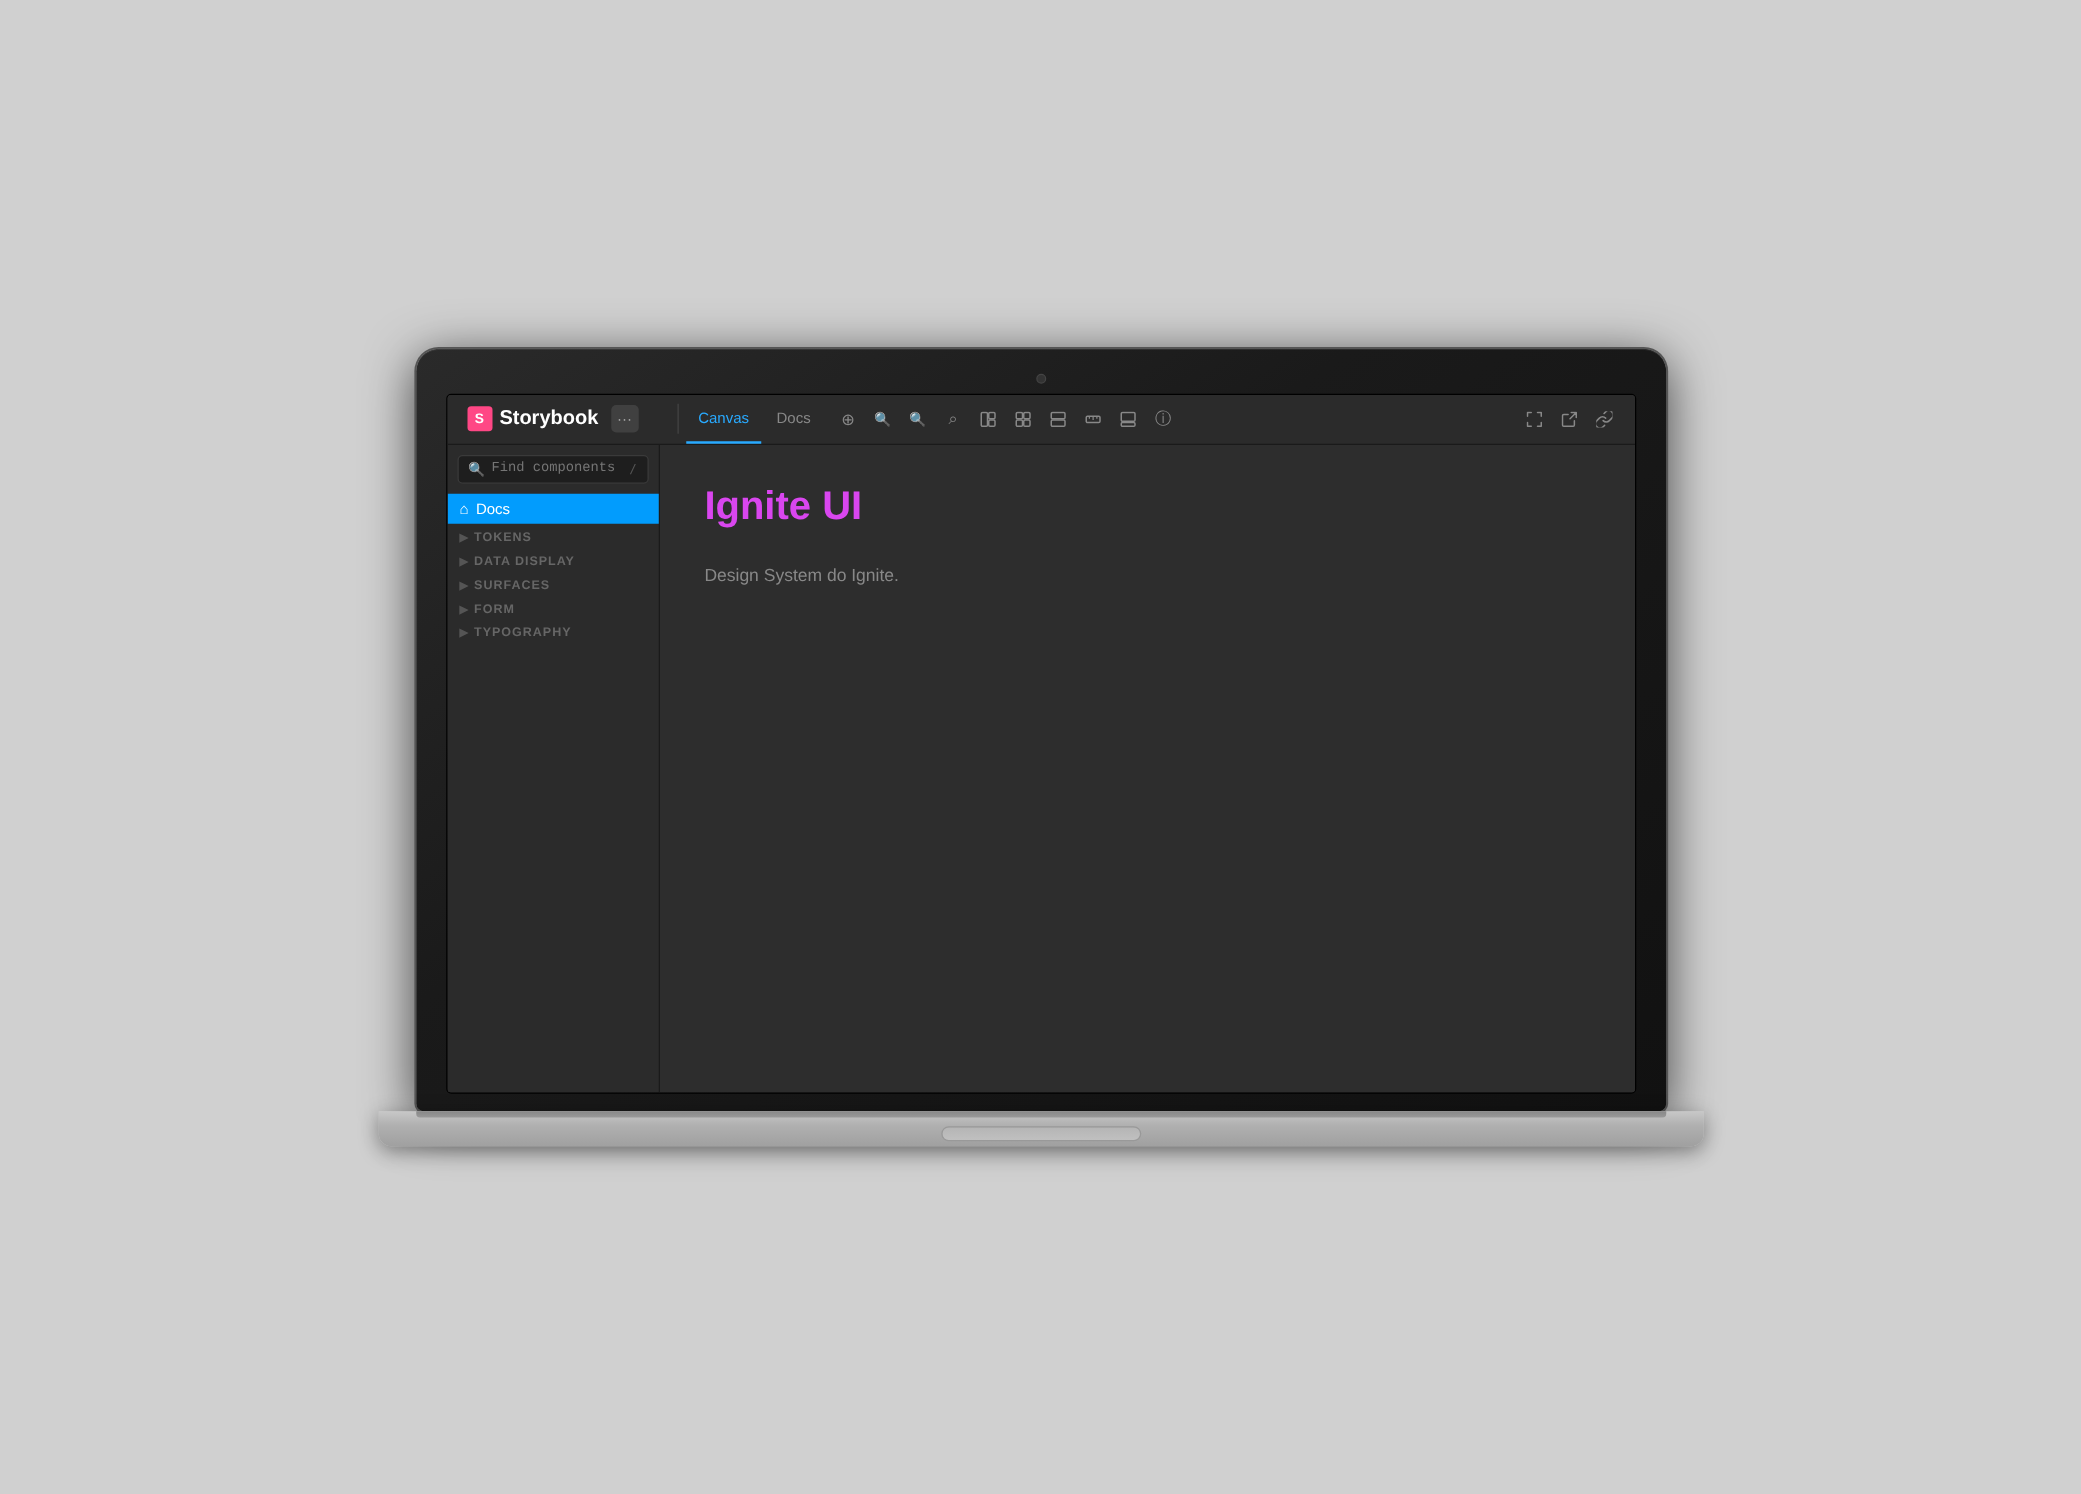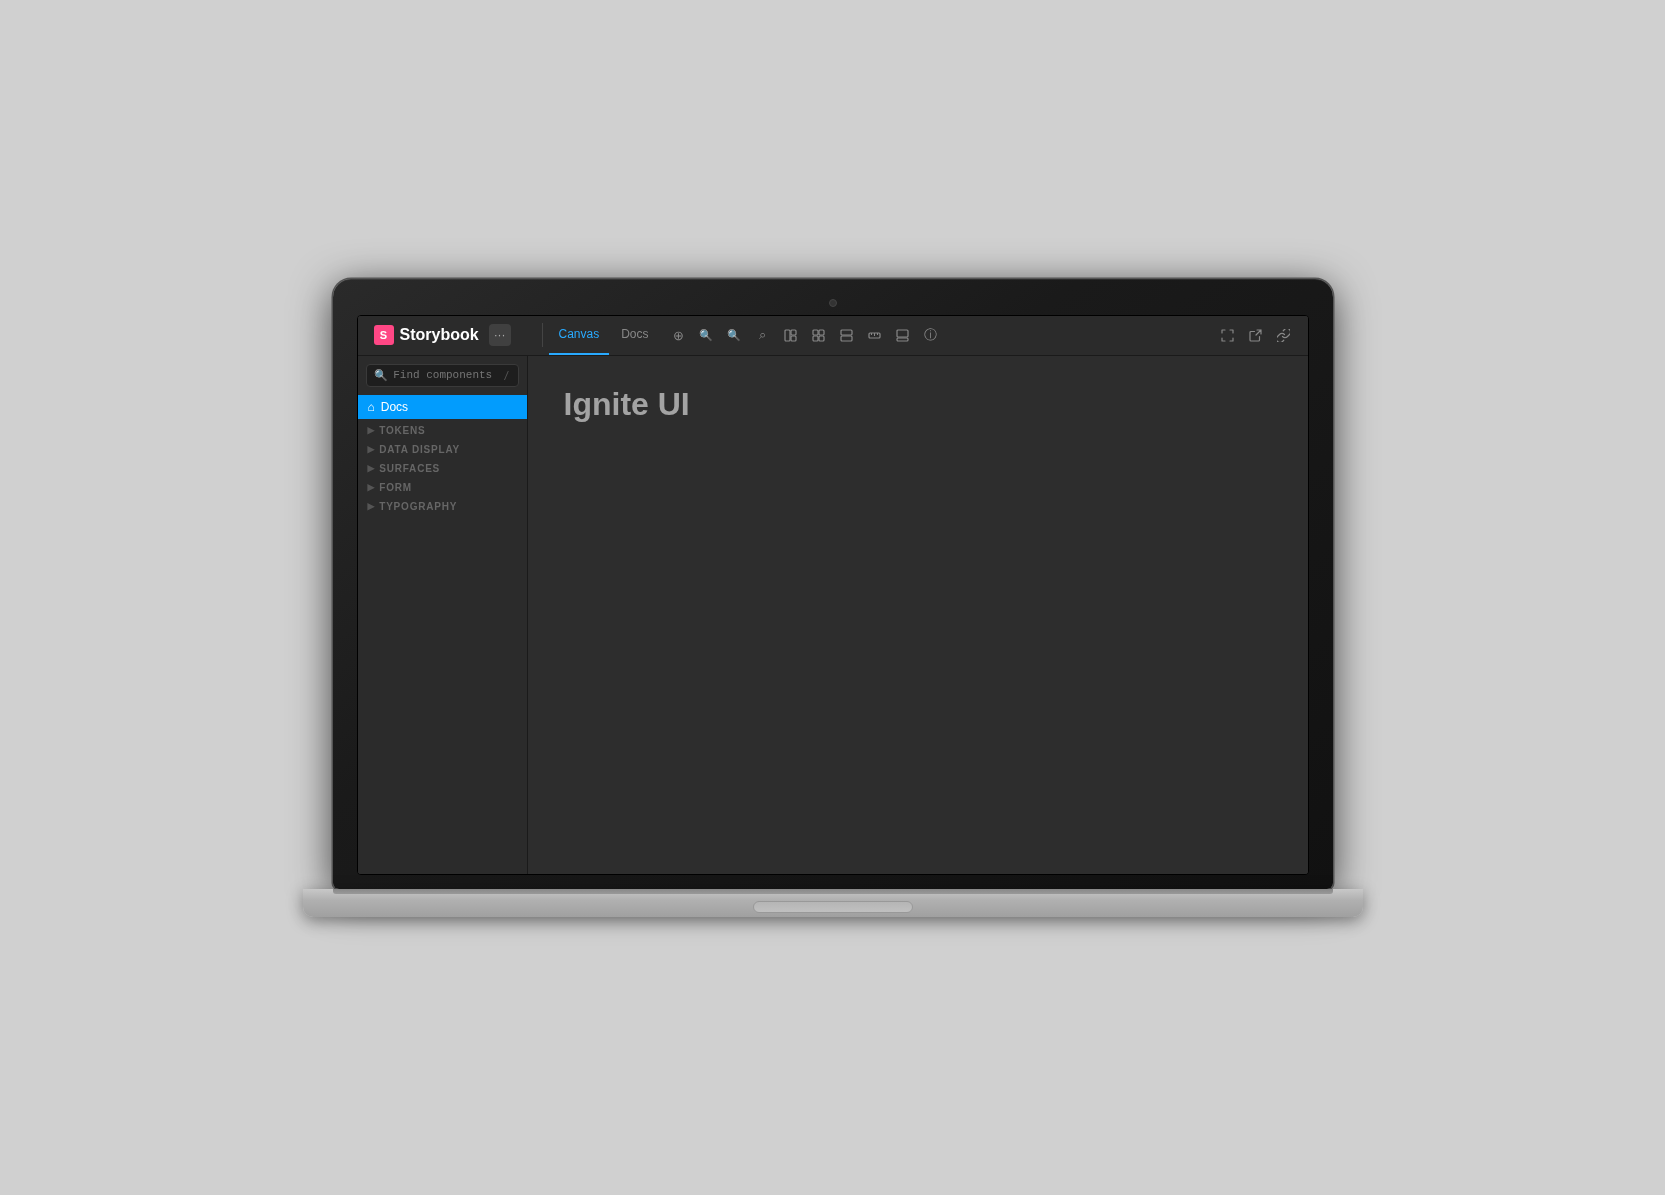--- a/index.html
+++ b/index.html
@@ -293,21 +293,21 @@
 
     
     .canvas-area {
       flex: 1;
       background: #2d2d2d;
       overflow: auto;
       padding: 30px 36px;
     }
 
     .page-title {
-      color: #a3a3a3;
+      color: #d946ef;
       font-size: 32px;
       font-weight: 700;
       margin-bottom: 29px;
     }
 
     .page-subtitle {
       color: #888;
       font-size: 14px;
     }
   </style>
@@ -451,20 +451,21 @@
               <div class="nav-section-label">
                 <span class="nav-section-arrow">▶</span>
                 <span>TYPOGRAPHY</span>
               </div>
             </div>
 
           </div>
 
           <div class="canvas-area">
             <h1 class="page-title">Ignite UI</h1>
+            <p class="page-subtitle">Design System do Ignite.</p>
           </div>
 
         </div>
       </div>
     </div>
   </div>
 
   <div class="laptop-base">
     <div class="laptop-hinge"></div>
     <div class="laptop-trackpad-area"></div>

